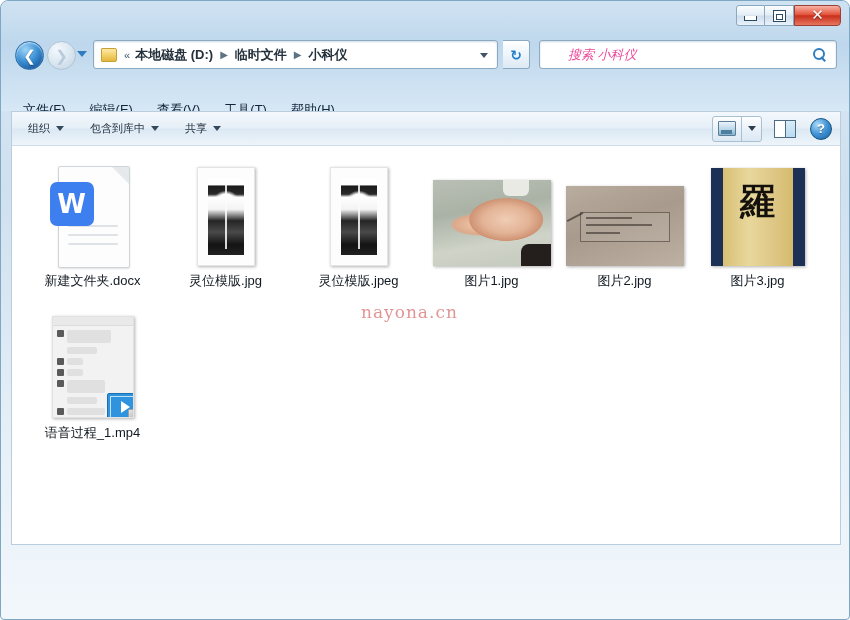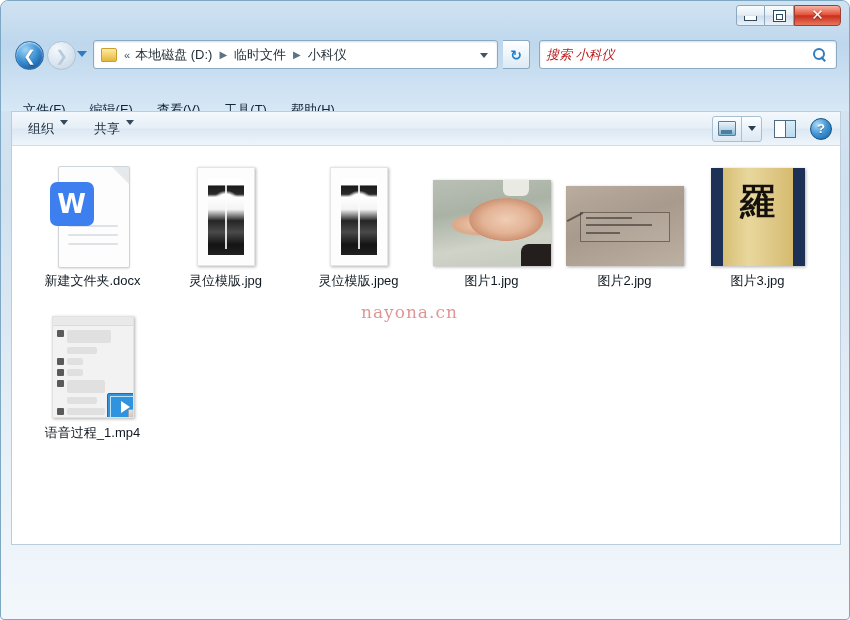--- a/index.html
+++ b/index.html
@@ -79,62 +79,62 @@
     border-radius:3px;display:flex;align-items:center;
     box-shadow:inset 0 1px 2px rgba(120,150,175,.35);
   }
   .folder-mini{
     width:14px;height:12px;margin-left:7px;position:relative;flex:none;
     background:linear-gradient(180deg,#fde9a8 0%,#f2cf65 55%,#e3b53f 100%);
     border:1px solid #c9a02f;border-radius:1px 2px 2px 1px;
   }
   .crumbs{display:flex;align-items:center;font-size:13px;color:#24313c;
     margin-left:7px;white-space:nowrap;overflow:hidden;}
-  .crumb{padding:1px 3px;}
+  .crumb{padding:1px 3px;font-weight:bold;}
   .crumb-sep{color:#5d7384;font-size:10px;padding:0 4px;}
   .crumb-chev{color:#3c5566;font-size:11px;padding-right:2px;}
   .addrdrop{position:absolute;right:9px;top:12px;width:0;height:0;
     border-left:4px solid transparent;border-right:4px solid transparent;
     border-top:5px solid #3e556a;}
   .refreshbtn{
     position:absolute;left:502px;top:1px;width:27px;height:29px;
     box-sizing:border-box;border:1px solid #8aa9c2;border-left:none;
     border-radius:0 3px 3px 0;
     background:linear-gradient(180deg,#ffffff 0%,#eef5fb 50%,#dde9f4 100%);
     display:flex;align-items:center;justify-content:center;
     color:#1f7fcc;font-size:14px;font-weight:bold;
   }
   .searchbox{
     position:absolute;left:538px;top:1px;width:298px;height:29px;
     box-sizing:border-box;background:#fff;border:1px solid #8aa9c2;border-radius:3px;
     display:flex;align-items:center;justify-content:space-between;
     box-shadow:inset 0 1px 2px rgba(120,150,175,.35);
   }
-  .searchph{font-size:13px;color:#b91c1c;font-style:italic;margin-left:6px;}
+  .searchph{font-size:13px;color:#ec4899;font-style:italic;margin-left:28px;}
   .mag{margin-right:10px;position:relative;width:13px;height:13px;}
   .mag:before{content:"";position:absolute;left:0;top:0;width:8px;height:8px;
     border:2px solid #2f7dc0;border-radius:50%;}
   .mag:after{content:"";position:absolute;left:8px;top:8px;width:6px;height:2px;
     background:#2f7dc0;transform:rotate(45deg);transform-origin:left center;}
   
   .menubar{
     position:absolute;left:10px;top:98px;width:830px;height:24px;
     display:flex;
     font-size:13px;color:#12243a;
   }
   .menuitem{padding:2px 12px;cursor:default;}
   
   .toolbar{
     position:absolute;left:10px;top:110px;width:830px;height:34px;
     box-sizing:border-box;
     background:linear-gradient(180deg,#f3f8fc 0%,#e6eff7 48%,#dbe8f3 52%,#eef5fa 100%);
     border:1px solid #b9cddd;border-bottom:none;
     display:flex;align-items:center;
   }
-  .tbtn{display:flex;align-items:flex-start;font-size:13px;color:#1c2c3d;
+  .tbtn{display:flex;align-items:center;font-size:11px;color:#1c2c3d;
     padding:4px 10px;margin-left:6px;border-radius:3px;white-space:nowrap;}
   .tbtn .cv{margin-left:6px;width:0;height:0;
     border-left:4px solid transparent;border-right:4px solid transparent;
     border-top:5px solid #35495c;}
   .tbright{margin-left:auto;display:flex;align-items:center;padding-right:8px;}
   .viewgrp{display:flex;align-items:center;height:24px;
     border:1px solid #a8c0d4;border-radius:3px;overflow:hidden;
     background:linear-gradient(180deg,#fdfeff 0%,#eaf2f9 50%,#dce8f3 100%);}
   .viewbtn{width:28px;height:100%;display:flex;align-items:center;justify-content:center;}
   .view-ic{width:16px;height:13px;border:1px solid #5e7c93;border-radius:1px;
@@ -342,20 +342,24 @@
     <div class="menuitem">工具(T)</div>
     <div class="menuitem">帮助(H)</div>
   </div>
 
   <div class="toolbar">
     <div class="tbtn">
       <span>组织</span>
       <i class="cv"></i>
     </div>
     <div class="tbtn">
+      <span>包含到库中</span>
+      <i class="cv"></i>
+    </div>
+    <div class="tbtn">
       <span>共享</span>
       <i class="cv"></i>
     </div>
 
     <div class="tbright">
       <div class="viewgrp">
         <div class="viewbtn">
           <div class="view-ic"></div>
         </div>
         <div class="viewdd">

